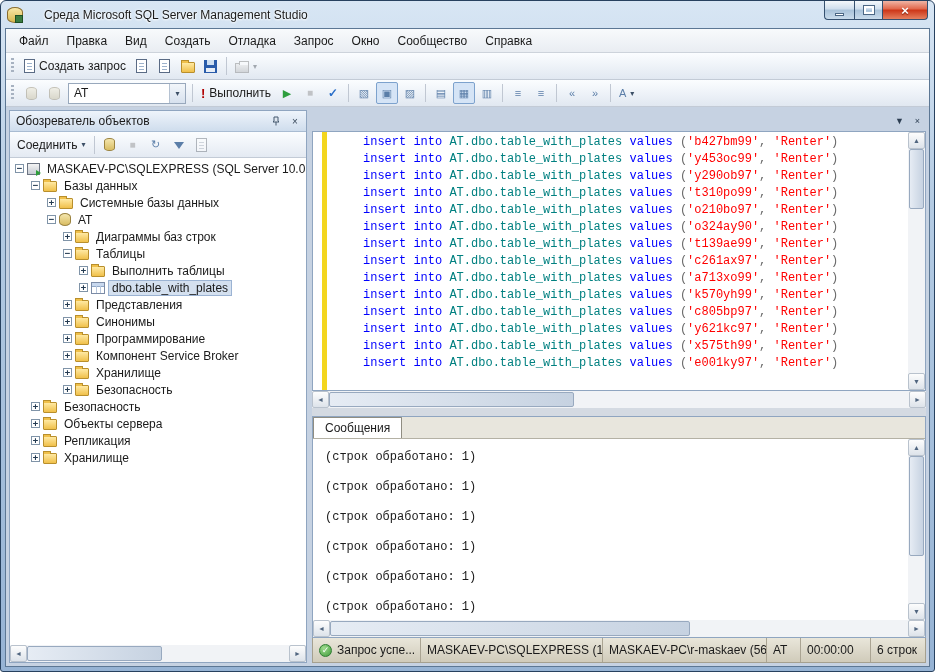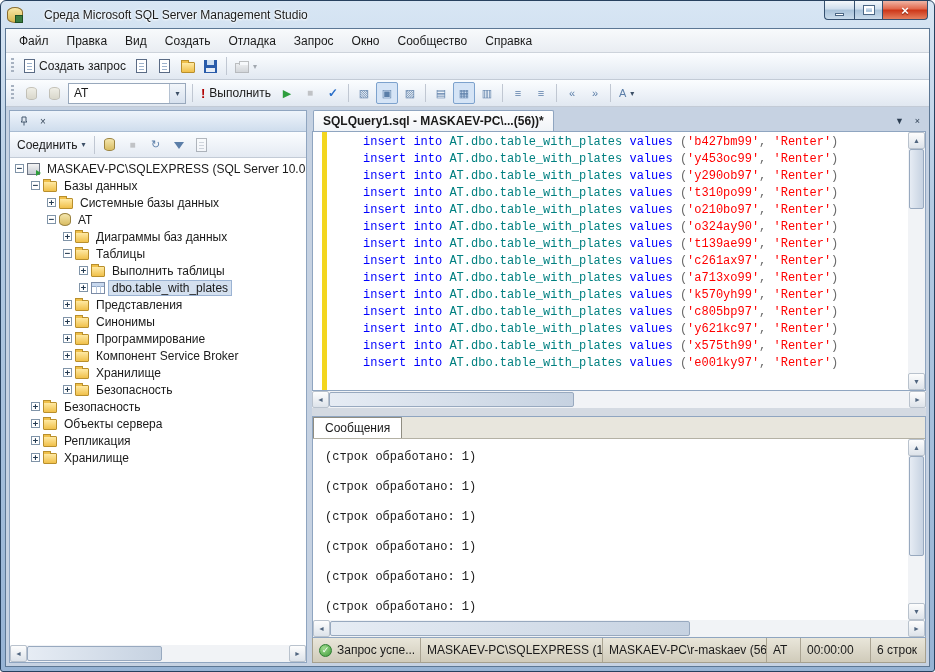--- a/index.html
+++ b/index.html
@@ -268,20 +268,21 @@
       <div class="tbtn">
           <span class="g steel">A</span>
           <span class="dd">▾</span>
         </div>
     </div>
 
     <div class="main">
 
       <div class="oe">
         <div class="oe-header">
+          <span class="oe-title">Обозреватель объектов</span>
           <span class="oe-hbtn">
             <svg width="10" height="10" viewBox="0 0 10 10">
                 <path d="M3 1h4v4l1 1H2l1-1z" fill="#dfe7f0" stroke="#44596f"></path>
                 <path d="M5 6v3.5" stroke="#44596f"></path>
               </svg>
           </span>
           <span class="oe-hbtn">×</span>
         </div>
         <div class="oe-toolbar">
           <div class="tbtn">
@@ -322,21 +323,21 @@
               <span class="tree-label">Системные базы данных</span>
             </div>
             <div class="tree-row" style="padding-left: 37px;">
               <span class="expander">−</span>
               <span class="ticon icon-database"></span>
               <span class="tree-label">AT</span>
             </div>
             <div class="tree-row" style="padding-left: 53px;">
               <span class="expander">+</span>
               <span class="ticon icon-folder"></span>
-              <span class="tree-label">Диаграммы баз данных</span>
+              <span class="tree-label">Диаграммы баз строк</span>
             </div>
             <div class="tree-row" style="padding-left: 53px;">
               <span class="expander">−</span>
               <span class="ticon icon-folder"></span>
               <span class="tree-label">Таблицы</span>
             </div>
             <div class="tree-row" style="padding-left: 69px;">
               <span class="expander">+</span>
               <span class="ticon icon-folder"></span>
               <span class="tree-label">Выполнить таблицы</span>
@@ -403,21 +404,20 @@
               <div class="sthumb" style="left:0;width:135px"></div>
             </div>
           <div class="sbtn">►</div>
         </div>
       </div>
 
       <div class="vsplit"></div>
 
       <div class="editor-pane">
         <div class="tabstrip">
-          <div class="tab active">SQLQuery1.sql - MASKAEV-PC\...(56))*</div>
             <div class="tab-ctrl">
             <span class="tcb">▼</span>
             <span class="tcb">×</span>
           </div>
         </div>
 
         <div class="codewrap">
           <div class="yellow-strip"></div>
           <div class="code"><div class="code-line"><span style="color: rgb(0, 0, 255);">insert into </span><span style="color: rgb(0, 128, 128);">AT.dbo.table_with_plates </span><span style="color: rgb(0, 0, 255);">values </span><span style="color: rgb(106, 106, 106);">(</span><span style="color: rgb(255, 0, 0);">'b427bm99'</span><span style="color: rgb(106, 106, 106);">, </span><span style="color: rgb(255, 0, 0);">'Renter'</span><span style="color: rgb(106, 106, 106);">)</span></div><div class="code-line"><span style="color: rgb(0, 0, 255);">insert into </span><span style="color: rgb(0, 128, 128);">AT.dbo.table_with_plates </span><span style="color: rgb(0, 0, 255);">values </span><span style="color: rgb(106, 106, 106);">(</span><span style="color: rgb(255, 0, 0);">'y453oc99'</span><span style="color: rgb(106, 106, 106);">, </span><span style="color: rgb(255, 0, 0);">'Renter'</span><span style="color: rgb(106, 106, 106);">)</span></div><div class="code-line"><span style="color: rgb(0, 0, 255);">insert into </span><span style="color: rgb(0, 128, 128);">AT.dbo.table_with_plates </span><span style="color: rgb(0, 0, 255);">values </span><span style="color: rgb(106, 106, 106);">(</span><span style="color: rgb(255, 0, 0);">'y290ob97'</span><span style="color: rgb(106, 106, 106);">, </span><span style="color: rgb(255, 0, 0);">'Renter'</span><span style="color: rgb(106, 106, 106);">)</span></div><div class="code-line"><span style="color: rgb(0, 0, 255);">insert into </span><span style="color: rgb(0, 128, 128);">AT.dbo.table_with_plates </span><span style="color: rgb(0, 0, 255);">values </span><span style="color: rgb(106, 106, 106);">(</span><span style="color: rgb(255, 0, 0);">'t310po99'</span><span style="color: rgb(106, 106, 106);">, </span><span style="color: rgb(255, 0, 0);">'Renter'</span><span style="color: rgb(106, 106, 106);">)</span></div><div class="code-line"><span style="color: rgb(0, 0, 255);">insert into </span><span style="color: rgb(0, 128, 128);">AT.dbo.table_with_plates </span><span style="color: rgb(0, 0, 255);">values </span><span style="color: rgb(106, 106, 106);">(</span><span style="color: rgb(255, 0, 0);">'o210bo97'</span><span style="color: rgb(106, 106, 106);">, </span><span style="color: rgb(255, 0, 0);">'Renter'</span><span style="color: rgb(106, 106, 106);">)</span></div><div class="code-line"><span style="color: rgb(0, 0, 255);">insert into </span><span style="color: rgb(0, 128, 128);">AT.dbo.table_with_plates </span><span style="color: rgb(0, 0, 255);">values </span><span style="color: rgb(106, 106, 106);">(</span><span style="color: rgb(255, 0, 0);">'o324ay90'</span><span style="color: rgb(106, 106, 106);">, </span><span style="color: rgb(255, 0, 0);">'Renter'</span><span style="color: rgb(106, 106, 106);">)</span></div><div class="code-line"><span style="color: rgb(0, 0, 255);">insert into </span><span style="color: rgb(0, 128, 128);">AT.dbo.table_with_plates </span><span style="color: rgb(0, 0, 255);">values </span><span style="color: rgb(106, 106, 106);">(</span><span style="color: rgb(255, 0, 0);">'t139ae99'</span><span style="color: rgb(106, 106, 106);">, </span><span style="color: rgb(255, 0, 0);">'Renter'</span><span style="color: rgb(106, 106, 106);">)</span></div><div class="code-line"><span style="color: rgb(0, 0, 255);">insert into </span><span style="color: rgb(0, 128, 128);">AT.dbo.table_with_plates </span><span style="color: rgb(0, 0, 255);">values </span><span style="color: rgb(106, 106, 106);">(</span><span style="color: rgb(255, 0, 0);">'c261ax97'</span><span style="color: rgb(106, 106, 106);">, </span><span style="color: rgb(255, 0, 0);">'Renter'</span><span style="color: rgb(106, 106, 106);">)</span></div><div class="code-line"><span style="color: rgb(0, 0, 255);">insert into </span><span style="color: rgb(0, 128, 128);">AT.dbo.table_with_plates </span><span style="color: rgb(0, 0, 255);">values </span><span style="color: rgb(106, 106, 106);">(</span><span style="color: rgb(255, 0, 0);">'a713xo99'</span><span style="color: rgb(106, 106, 106);">, </span><span style="color: rgb(255, 0, 0);">'Renter'</span><span style="color: rgb(106, 106, 106);">)</span></div><div class="code-line"><span style="color: rgb(0, 0, 255);">insert into </span><span style="color: rgb(0, 128, 128);">AT.dbo.table_with_plates </span><span style="color: rgb(0, 0, 255);">values </span><span style="color: rgb(106, 106, 106);">(</span><span style="color: rgb(255, 0, 0);">'k570yh99'</span><span style="color: rgb(106, 106, 106);">, </span><span style="color: rgb(255, 0, 0);">'Renter'</span><span style="color: rgb(106, 106, 106);">)</span></div><div class="code-line"><span style="color: rgb(0, 0, 255);">insert into </span><span style="color: rgb(0, 128, 128);">AT.dbo.table_with_plates </span><span style="color: rgb(0, 0, 255);">values </span><span style="color: rgb(106, 106, 106);">(</span><span style="color: rgb(255, 0, 0);">'c805bp97'</span><span style="color: rgb(106, 106, 106);">, </span><span style="color: rgb(255, 0, 0);">'Renter'</span><span style="color: rgb(106, 106, 106);">)</span></div><div class="code-line"><span style="color: rgb(0, 0, 255);">insert into </span><span style="color: rgb(0, 128, 128);">AT.dbo.table_with_plates </span><span style="color: rgb(0, 0, 255);">values </span><span style="color: rgb(106, 106, 106);">(</span><span style="color: rgb(255, 0, 0);">'y621kc97'</span><span style="color: rgb(106, 106, 106);">, </span><span style="color: rgb(255, 0, 0);">'Renter'</span><span style="color: rgb(106, 106, 106);">)</span></div><div class="code-line"><span style="color: rgb(0, 0, 255);">insert into </span><span style="color: rgb(0, 128, 128);">AT.dbo.table_with_plates </span><span style="color: rgb(0, 0, 255);">values </span><span style="color: rgb(106, 106, 106);">(</span><span style="color: rgb(255, 0, 0);">'x575th99'</span><span style="color: rgb(106, 106, 106);">, </span><span style="color: rgb(255, 0, 0);">'Renter'</span><span style="color: rgb(106, 106, 106);">)</span></div><div class="code-line"><span style="color: rgb(0, 0, 255);">insert into </span><span style="color: rgb(0, 128, 128);">AT.dbo.table_with_plates </span><span style="color: rgb(0, 0, 255);">values </span><span style="color: rgb(106, 106, 106);">(</span><span style="color: rgb(255, 0, 0);">'e001ky97'</span><span style="color: rgb(106, 106, 106);">, </span><span style="color: rgb(255, 0, 0);">'Renter'</span><span style="color: rgb(106, 106, 106);">)</span></div></div>
           <div class="sbar v">

